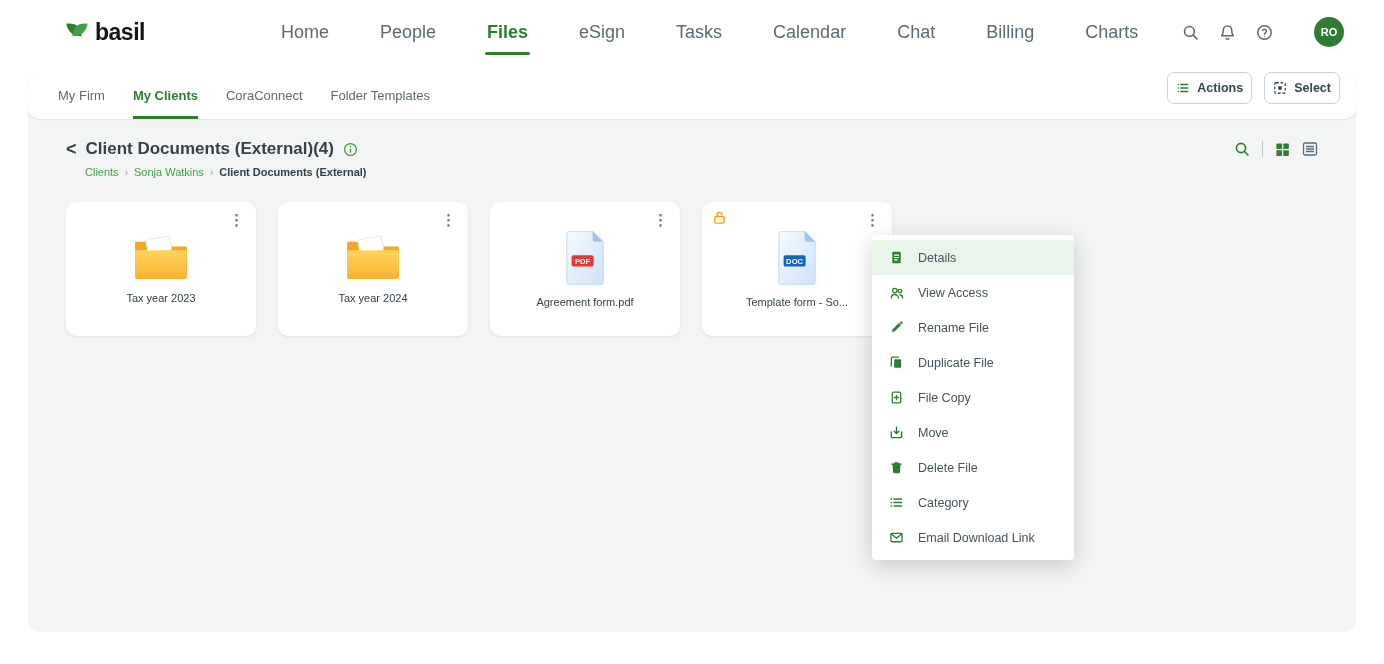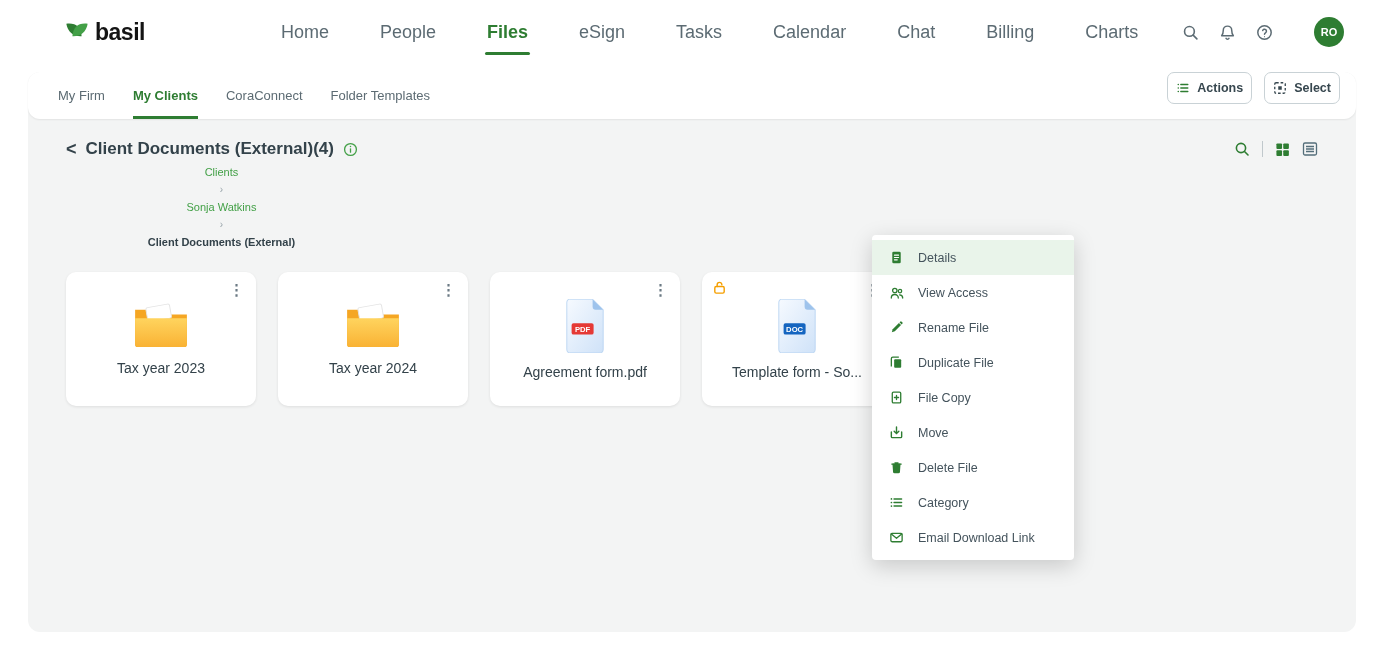--- a/index.html
+++ b/index.html
@@ -24,33 +24,33 @@
   .tab { font-size:13px; color:#5c6b73; cursor:pointer; height:47px; display:flex; align-items:center; border-bottom:3px solid transparent; border-top:3px solid transparent; margin-right:28px; }
   .tab.active { color:#2e7d32; font-weight:700; border-bottom-color:#2e7d32; }
   .tab-buttons { margin-left:auto; display:flex; gap:12px; }
   .btn { display:flex; align-items:center; gap:7px; border:1px solid #c9d2d6; border-radius:7px; background:#fff; height:32px; padding:0 8px; font-size:12.5px; font-weight:700; color:#37474f; cursor:pointer; }
 
   
   .page-head { margin:20px 38px 0; display:flex; align-items:flex-start; }
   .title-row { display:flex; align-items:center; gap:9px; }
   .back-chevron { font-size:18px; font-weight:600; color:#33424a; cursor:pointer; line-height:1; }
   .page-title { font-size:17px; font-weight:700; color:#33424a; }
-  .breadcrumb { margin-top:7px; margin-left:19px; font-size:11px; display:flex; gap:6px; align-items:center;flex-direction:column; }
+  .breadcrumb { margin-top:7px; margin-left:19px; font-size:11px; display:flex; gap:6px; align-items:center; }
   .crumb { color:#43a047; cursor:pointer; }
   .crumb.current { color:#33424a; font-weight:700; cursor:default; }
   .crumb-sep { color:#9aa5ab; font-size:10px; }
   .head-icons { margin-left:auto; display:flex; align-items:center; gap:12px; margin-top:2px; }
   .vdivider { width:1px; height:16px; background:#c0c8cc; }
 
   
   .cards { display:flex; gap:22px; margin:24px 0 0 38px; }
   .card { width:190px; height:134px; background:#fff; border-radius:10px; box-shadow:0 1px 3px rgba(0,0,0,0.09); position:relative; display:flex; flex-direction:column; align-items:center; justify-content:center; gap:11px; }
   .kebab { position:absolute; top:7px; right:4px; color:#6b7a84; font-size:15px; font-weight:700; cursor:pointer; padding:2px 8px; user-select:none; }
   .lock { position:absolute; top:8px; left:10px; display:flex; }
-  .card-label { font-size:14px; color:#33424a; max-width:165px; white-space:nowrap; overflow:hidden; text-overflow:ellipsis; }
+  .card-label { font-size:11px; color:#33424a; max-width:165px; white-space:nowrap; overflow:hidden; text-overflow:ellipsis; }
 
   
   .context-menu { position:absolute; left:844px; top:163px; width:202px; background:#fff; border-radius:4px; box-shadow:0 6px 22px rgba(0,0,0,0.18); padding:5px 0; z-index:5; }
   .menu-item { display:flex; align-items:center; gap:13px; height:35px; padding:0 16px; font-size:12.5px; color:#44535c; cursor:pointer; }
   .menu-item.highlight { background:#e9f4ea; }
   .mi-icon { display:flex; width:17px; justify-content:center; }
 </style>
 </head>
 <body>
 

